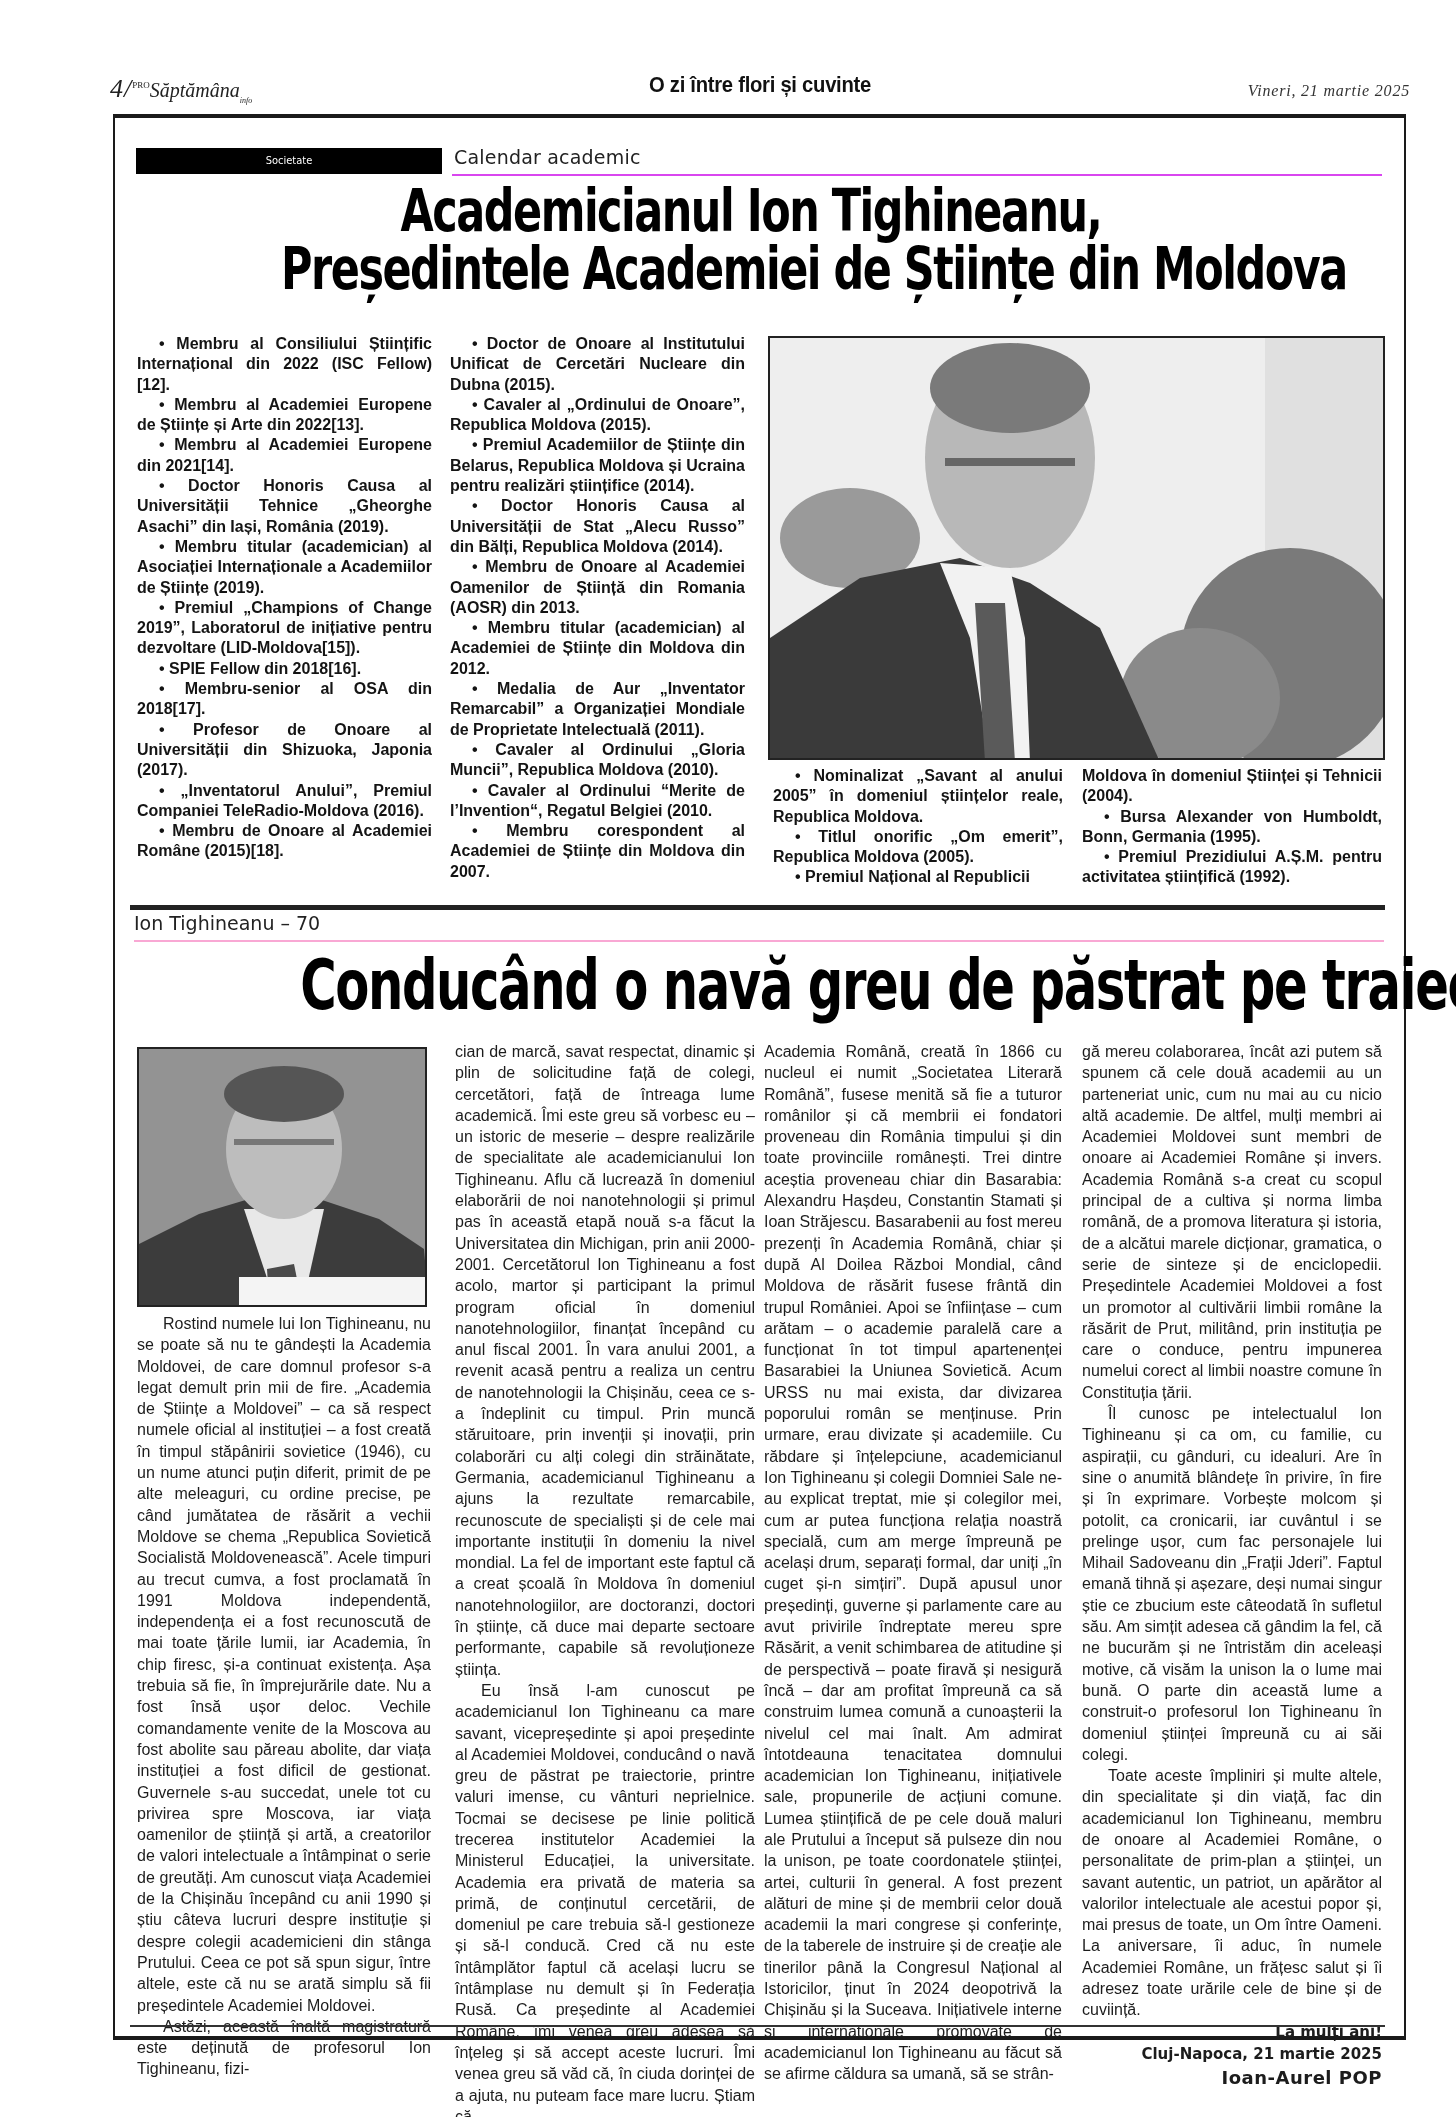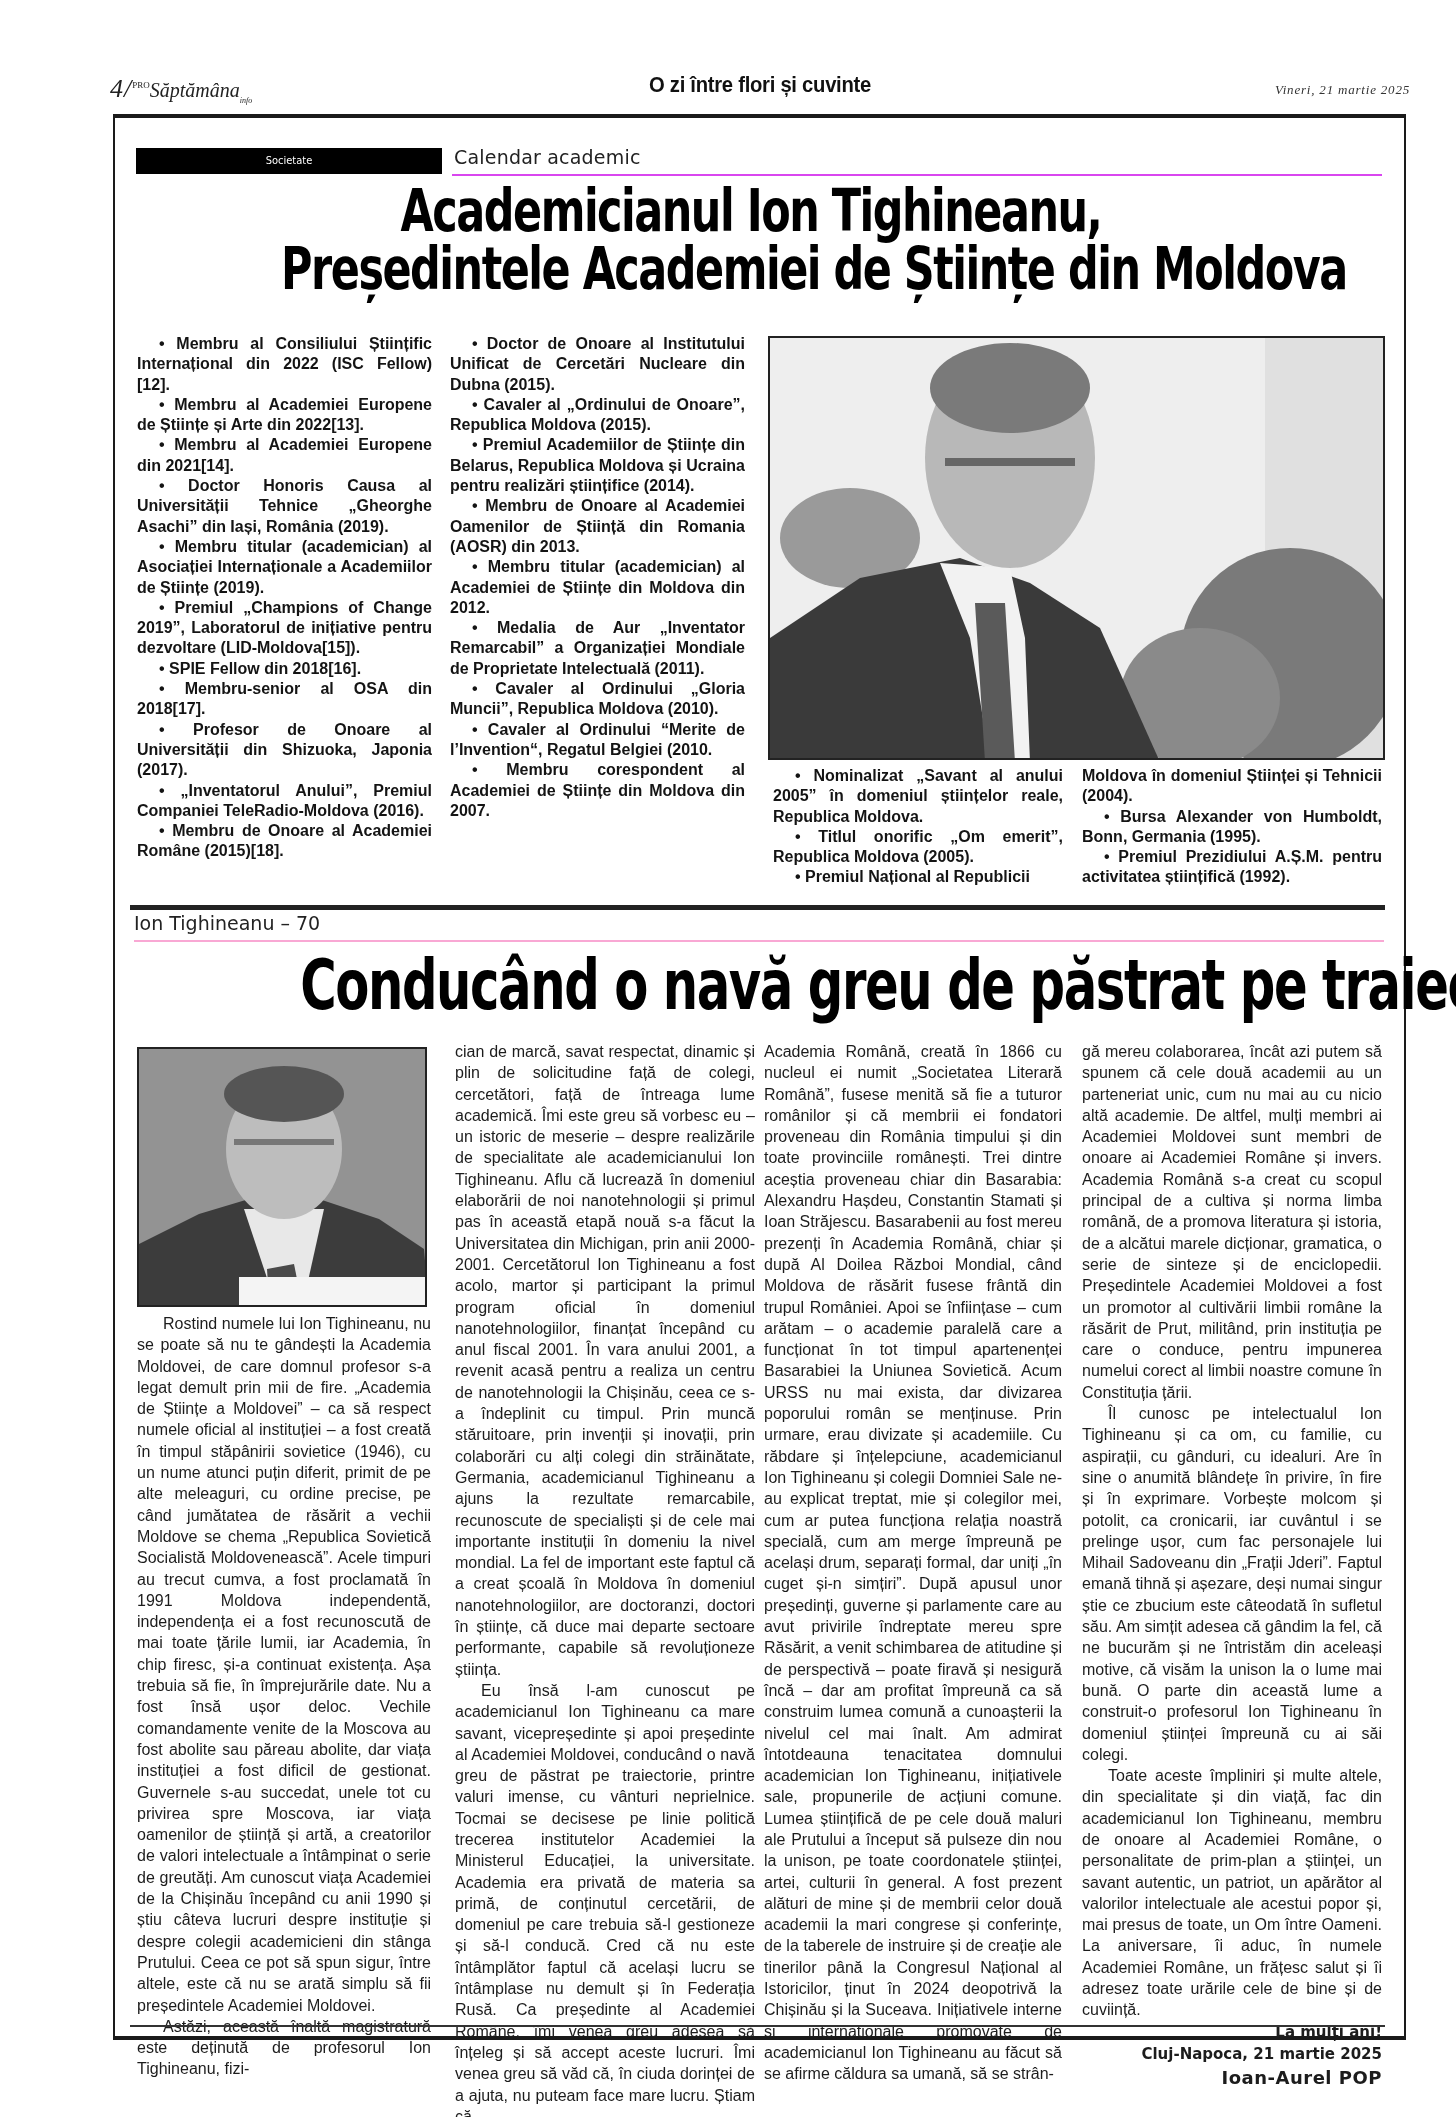--- a/index.html
+++ b/index.html
@@ -8,21 +8,21 @@
 
   
   .masthead { position: absolute; left: 110px; top: 72px; width: 1300px; height: 36px; }
   .mast-left { position: absolute; left: 0; top: 2px; font-family: "Liberation Serif", serif; font-style: italic; font-size: 24px; color: #222; }
   .mast-left .pg { font-size: 26px; }
   .mast-left .slash { font-size: 26px; margin: 0 1px; }
   .mast-left .pro { font-size: 9px; vertical-align: super; font-style: normal; }
   .mast-left .brand { font-size: 20px; text-align: right; }
   .mast-left .info { font-size: 8px; vertical-align: sub; }
   .mast-center { position: absolute; left: 0; right: 0; top: 0; text-align: center; font-family: "Liberation Sans Narrow", "Liberation Sans", sans-serif; font-weight: bold; font-size: 22px; letter-spacing: -0.3px; transform: scaleX(0.92); }
-  .mast-right { position: absolute; right: 0; top: 10px; font-family: "Liberation Serif", serif; font-style: italic; font-size: 13px; letter-spacing: 0.8px; color: #333; }
+  .mast-right { position: absolute; right: 0; top: 10px; font-family: "Liberation Serif", serif; font-style: italic; font-size: 16px; letter-spacing: 0.8px; color: #333; }
 
   
   .frame { position: absolute; left: 113px; top: 114px; width: 1293px; height: 1926px; border: 2px solid #1a1a1a; border-top-width: 4px; border-bottom-width: 4px; }
 
   
   .section-tag { position: absolute; left: 136px; top: 148px; width: 306px; height: 26px; background: #000; color: #fff; text-align: center; font-family: "DejaVu Sans Condensed", "DejaVu Sans", sans-serif; font-size: 11px; line-height: 26px; }
   .kicker { position: absolute; left: 452px; top: 146px; width: 930px; height: 30px; border-bottom: 2px solid #d946ef; font-family: "DejaVu Sans", sans-serif; font-size: 19px; color: #222; padding-left: 2px; letter-spacing: 0.2px; }
 
   .headline { position: absolute; left: 116px; width: 1270px; text-align: center; font-family: "DejaVu Sans", sans-serif; font-weight: bold; color: #000; line-height: 58px; letter-spacing: -2px; }
   .headline .line { display: block; transform: scaleX(0.74); transform-origin: center; white-space: nowrap; font-size: 58px; }
@@ -92,20 +92,21 @@
   <p>• Membru-senior al OSA din 2018[17].</p>
   <p>• Profesor de Onoare al Universității din Shizuoka, Japonia (2017).</p>
   <p>• „Inventatorul Anului”, Premiul Companiei TeleRadio-Moldova (2016).</p>
   <p>• Membru de Onoare al Academiei Române (2015)[18].</p>
 </div>
 
 <div class="bcol bcol2">
   <p>• Doctor de Onoare al Institutului Unificat de Cercetări Nucleare din Dubna (2015).</p>
   <p>• Cavaler al „Ordinului de Onoare”, Republica Moldova (2015).</p>
   <p>• Premiul Academiilor de Științe din Belarus, Republica Moldova și Ucraina pentru realizări științifice (2014).</p>
+  <p>• Doctor Honoris Causa al Universității de Stat „Alecu Russo” din Bălți, Republica Moldova (2014).</p>
   <p>• Membru de Onoare al Academiei Oamenilor de Știință din Romania (AOSR) din 2013.</p>
   <p>• Membru titular (academician) al Academiei de Științe din Moldova din 2012.</p>
   <p>• Medalia de Aur „Inventator Remarcabil” a Organizației Mondiale de Proprietate Intelectuală (2011).</p>
   <p>• Cavaler al Ordinului „Gloria Muncii”, Republica Moldova (2010).</p>
   <p>• Cavaler al Ordinului “Merite de l’Invention“, Regatul Belgiei (2010.</p>
   <p>• Membru corespondent al Academiei de Științe din Moldova din 2007.</p>
 </div>
 
 <div class="photo photo1" aria-label="Portrait of Ion Tighineanu">
   <svg width="617" height="424" viewBox="0 0 617 424">

